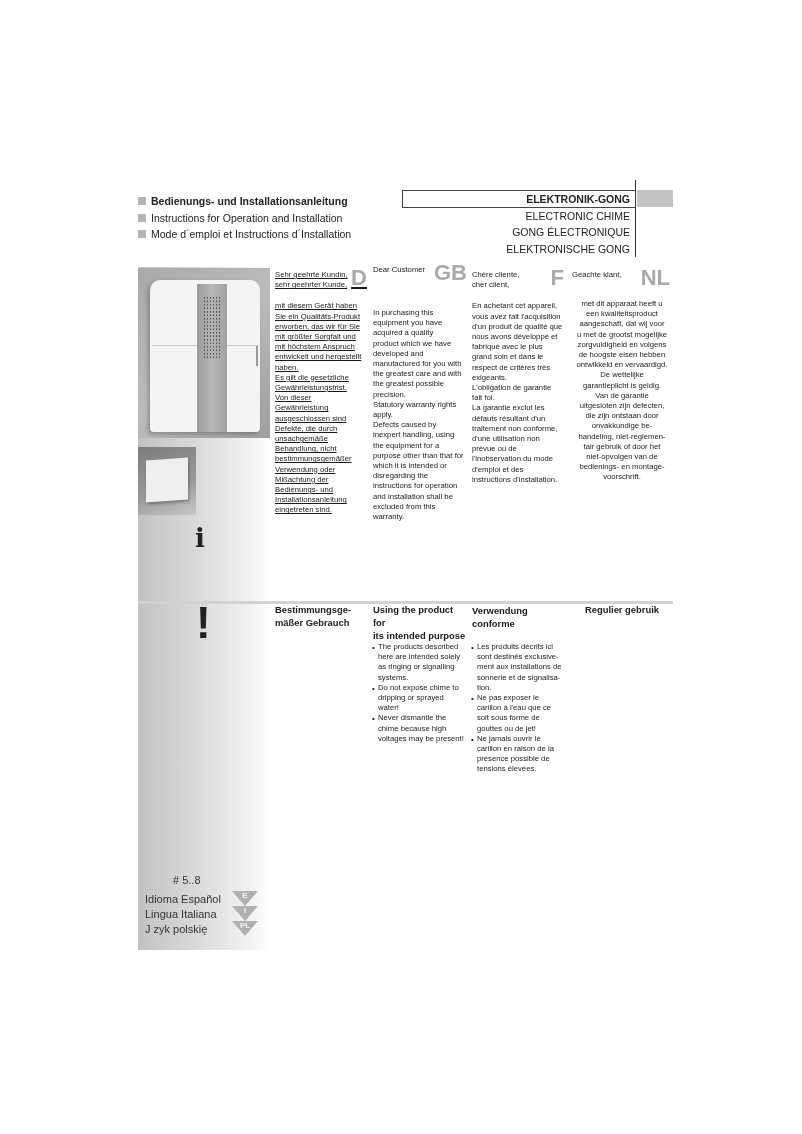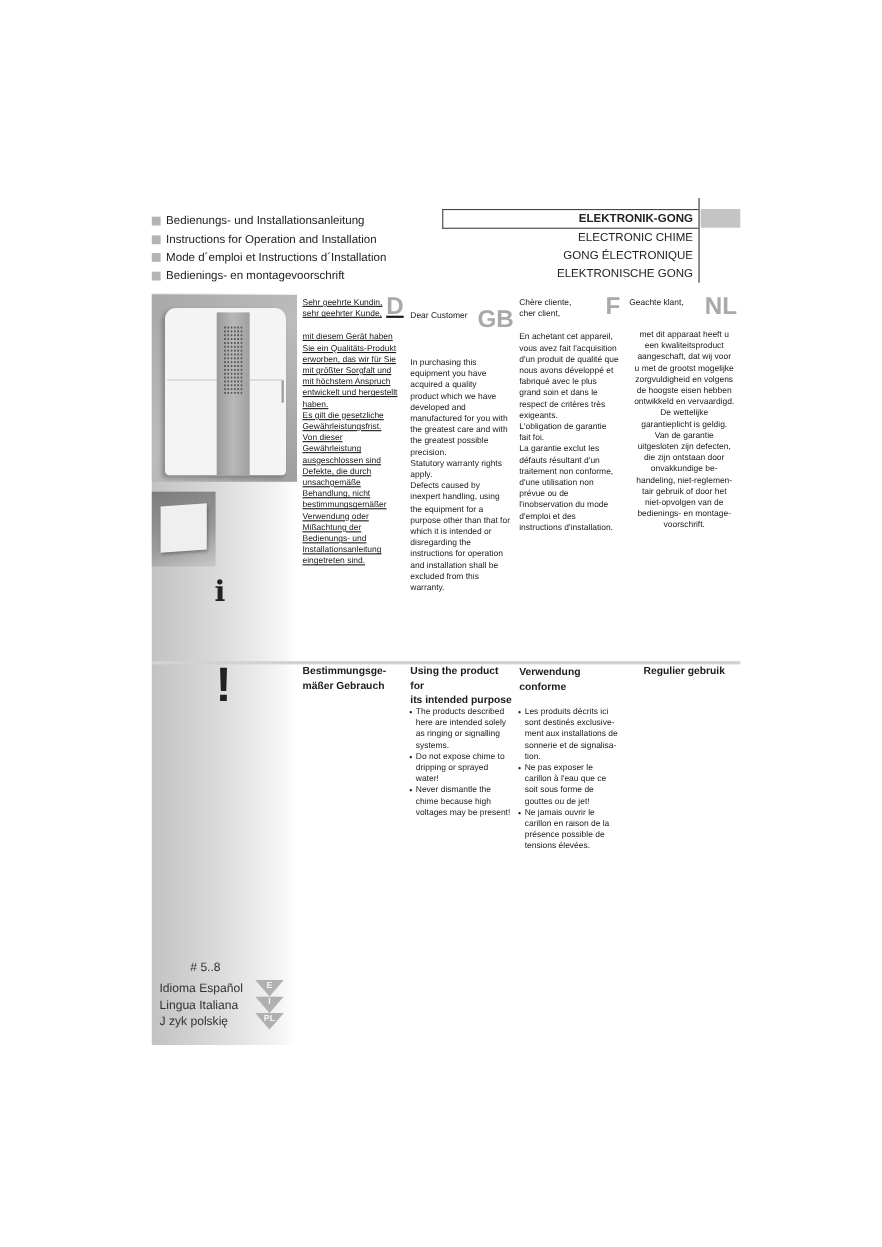--- a/index.html
+++ b/index.html
@@ -6,21 +6,21 @@
     body {
       width: 802px; height: 1134px; background: #ffffff; position: relative;
       font-family: "Liberation Sans", sans-serif; color: #1a1a1a; overflow: hidden;
     }
     .abs { position: absolute; }
 
     
     .hdr-list { left: 138px; top: 193px; width: 260px; }
     .hdr-item { display: flex; align-items: center; height: 16.5px; font-size: 10.5px; color: #222; white-space: nowrap; }
     .hdr-item .sq { width: 8px; height: 8px; background: #b4b4b4; margin-right: 5px; flex: 0 0 8px; }
-    .hdr-item.bold { font-weight: normal; }
+    .hdr-item.bold { font-weight: bold; }
 
     
     .title-box { left: 402px; top: 190px; width: 232px; height: 16px; border: 1px solid #444; border-right: none; }
     .title-shade { left: 637px; top: 190px; width: 36px; height: 17px; background: #c4c4c4; }
     .title-vline { left: 635px; top: 180px; width: 1px; height: 77px; background: #333; }
     .titles { left: 402px; top: 191px; width: 228px; text-align: right; }
     .title-line { height: 16.5px; font-size: 10.5px; color: #222; white-space: nowrap; line-height: 16px; }
     .title-line.bold { font-weight: bold; }
 
     
@@ -95,24 +95,20 @@
     <span class="sq"></span>
     <span>Bedienungs- und Installationsanleitung</span>
   </div>
   <div class="hdr-item">
     <span class="sq"></span>
     <span>Instructions for Operation and Installation</span>
   </div>
   <div class="hdr-item">
     <span class="sq"></span>
     <span>Mode d´emploi et Instructions d´Installation</span>
-  </div>
-  <div class="hdr-item">
-    <span class="sq"></span>
-    <span>Bedienings- en montagevoorschrift</span>
   </div>
 </div>
 
 <div class="abs title-box"></div>
 <div class="abs title-shade"></div>
 <div class="abs title-vline"></div>
 <div class="abs titles">
   <div class="title-line bold">ELEKTRONIK-GONG</div>
   <div class="title-line">ELECTRONIC CHIME</div>
   <div class="title-line">GONG ÉLECTRONIQUE</div>
@@ -161,21 +157,21 @@
 Mißachtung der
 Bedienungs- und
 Installationsanleitung
 eingetreten sind.</div>
 </div>
 <div class="abs col c1" style="top:603px;">
   <div class="sec-title">Bestimmungsge-
 mäßer Gebrauch</div>
 </div>
 
-<div class="abs col c2" style="top:282px;">
+<div class="abs col c2" style="top:265px;">
   <div class="col-hdr">
     <div class="greet body-text">Dear Customer</div>
     <div class="lang">GB</div>
   </div>
   <div class="body-text" style="margin-top:25px;">In purchasing this
 equipment you have
 acquired a quality
 product which we have
 developed and
 manufactured for you with

